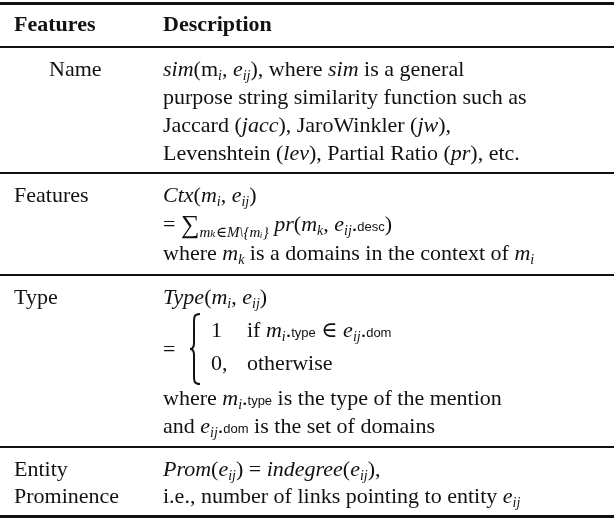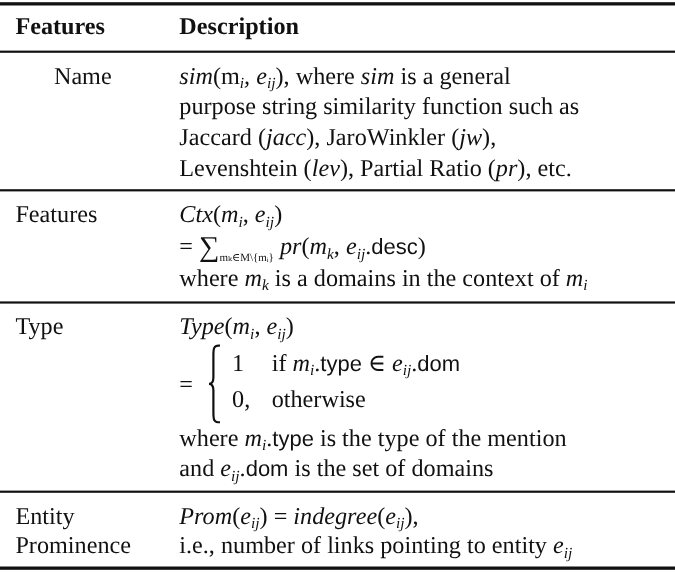--- a/index.html
+++ b/index.html
@@ -10,23 +10,23 @@
     font-size: 22px;
   }
   .rule { position: absolute; left: 0; width: 614px; background: #111; }
   .rule.thick { height: 3px; }
   .rule.thin { height: 2px; }
   .cell { position: absolute; line-height: 28px; white-space: nowrap; }
   .col1 { left: 14px; }
   .col2 { left: 163px; }
   .hdr { font-weight: bold; }
   .m { font-style: italic; font-family: "Liberation Serif", "DejaVu Serif", serif; }
-  .sf { font-family: "Liberation Sans", "DejaVu Sans", sans-serif; font-size: 20px; }
+  .sf { font-family: "Liberation Sans", "DejaVu Sans", sans-serif; font-size: 13px; }
   sub { font-size: 14px; vertical-align: -4px; line-height: 0; }
-  .sumsub { font-size: 10px; vertical-align: -6px; line-height: 0; }
+  .sumsub { font-size: 15px; vertical-align: -6px; line-height: 0; font-style: italic; }
   .sigma { font-size: 26px; vertical-align: -2px; }
   .brace-row { position: absolute; left: 163px; top: 313px; height: 74px; }
   .brace-eq { position: absolute; left: 0; top: 22px; line-height: 28px; }
   .brace { position: absolute; left: 26px; top: 0; width: 12px; height: 72px; }
   .case { position: absolute; left: 48px; line-height: 28px; white-space: nowrap; }
   .case .cond { position: absolute; left: 36px; white-space: nowrap; }
 </style>
 </head>
 <body>
 

